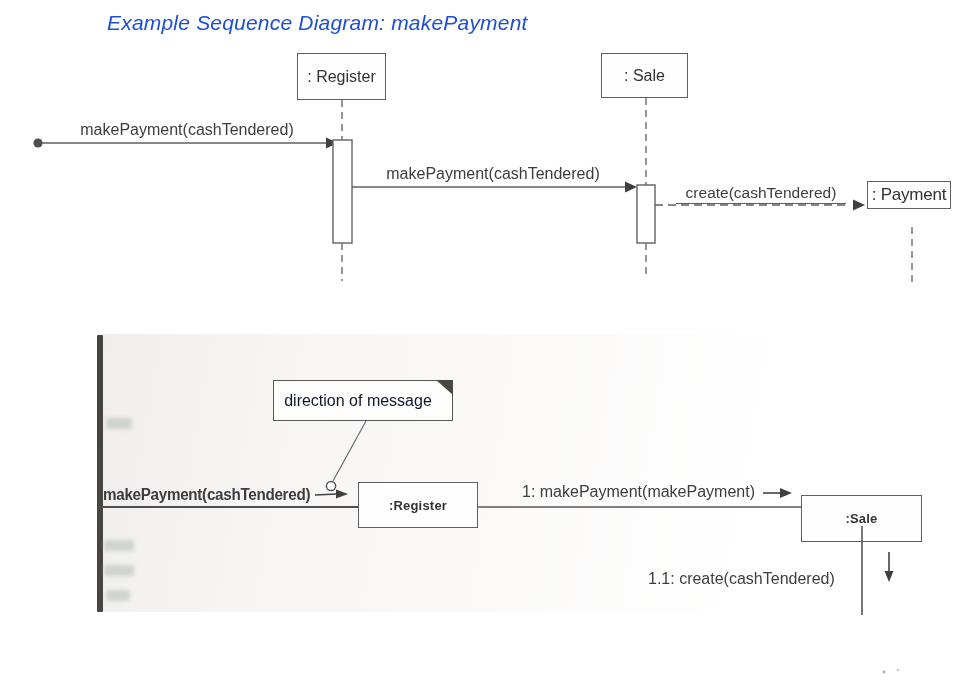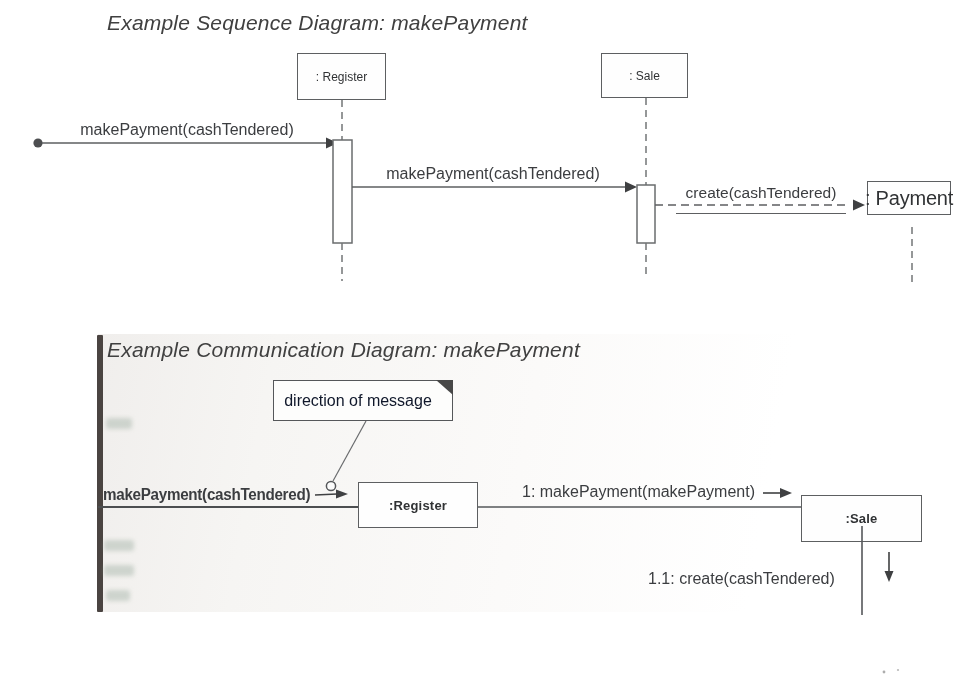--- a/index.html
+++ b/index.html
@@ -6,37 +6,37 @@
   #canvas{
     position:relative;width:958px;height:683px;background:#ffffff;overflow:hidden;
     font-family:"Liberation Sans", sans-serif;
   }
   .abs{position:absolute;}
   svg.overlay{position:absolute;left:0;top:0;width:958px;height:683px;pointer-events:none;}
 
   
   .slide-title{
     font-style:italic;font-size:21px;letter-spacing:.2px;
-    color:#404040;white-space:nowrap;
+    color:#1d4ed8;white-space:nowrap;
   }
 
   
   .uml-box{
     box-sizing:border-box;border:1.6px solid #5d5f61;background:#fefefe;
     display:flex;align-items:center;justify-content:center;
     color:#303234;white-space:nowrap;
   }
-  .seq-box{font-size:12px;}
+  .seq-box{font-size:16px;}
   .com-box{font-size:13px;font-weight:600;letter-spacing:.2px;}
 
   
   .msg-label{
     font-size:16px;color:#3b3d40;white-space:nowrap;text-align:center;
   }
-  .underlined{border-bottom:1.6px solid #5d5f61;padding-bottom:11px;}
+  .underlined{border-bottom:1.6px solid #5d5f61;padding-bottom:1px;}
 
   
   .note-box{
     box-sizing:border-box;border:1.6px solid #55575a;background:#fdfdfc;
     display:flex;align-items:center;justify-content:center;
     font-size:16px;color:#0f172a;white-space:nowrap;
   }
   .note-fold{
     position:absolute;top:-1px;right:-1px;width:17px;height:15px;
     background:#474747;clip-path:polygon(0 0,100% 0,100% 100%);
@@ -57,37 +57,36 @@
 <div id="canvas">
 
   <div class="abs slide-title" style="left:107px;top:11px;">Example Sequence Diagram: makePayment</div>
 
   <div class="abs uml-box seq-box" style="left:297px;top:53px;width:89px;height:47px;">
     <span>: Register</span>
   </div>
   <div class="abs uml-box seq-box" style="left:601px;top:53px;width:87px;height:45px;">
     <span>: Sale</span>
   </div>
-  <div class="abs uml-box seq-box" style="left:867px;top:181px;width:84px;height:34px;font-size:20px;letter-spacing:-0.2px;">
+  <div class="abs uml-box seq-box" style="left:867px;top:181px;width:84px;height:28px;font-size:17px;letter-spacing:-0.2px;">
     <span>: Payment</span>
   </div>
 
   <div class="abs msg-label" style="left:72px;top:121px;width:230px;">makePayment(cashTendered)</div>
   <div class="abs msg-label" style="left:378px;top:165px;width:230px;">makePayment(cashTendered)</div>
   <div class="abs msg-label underlined" style="left:676px;top:184px;width:170px;font-size:15.5px;">create(cashTendered)</div>
 
   <div class="abs slide-bg" style="left:98px;top:334px;width:845px;height:278px;"></div>
   <div class="abs slide-edge" style="left:97px;top:335px;width:6px;height:277px;"></div>
 
   <div class="abs bleed-mark" style="left:106px;top:418px;width:26px;height:11px;"></div>
   <div class="abs bleed-mark" style="left:104px;top:540px;width:30px;height:11px;"></div>
   <div class="abs bleed-mark" style="left:104px;top:565px;width:30px;height:11px;"></div>
   <div class="abs bleed-mark" style="left:106px;top:590px;width:24px;height:11px;"></div>
 
-  <div class="abs slide-title" style="left:107px;top:338px;">Example Communication Diagram: makePayment</div>
 
   <div class="abs note-box" style="left:273px;top:380px;width:180px;height:41px;">
     <span class="note-fold"></span>
     <span style="margin-right:10px;">direction of message</span>
   </div>
 
   <div class="abs uml-box com-box" style="left:358px;top:482px;width:120px;height:46px;">
     <span>:Register</span>
   </div>
   <div class="abs uml-box com-box" style="left:801px;top:479px;width:121px;height:47px;margin-top:16px;">

